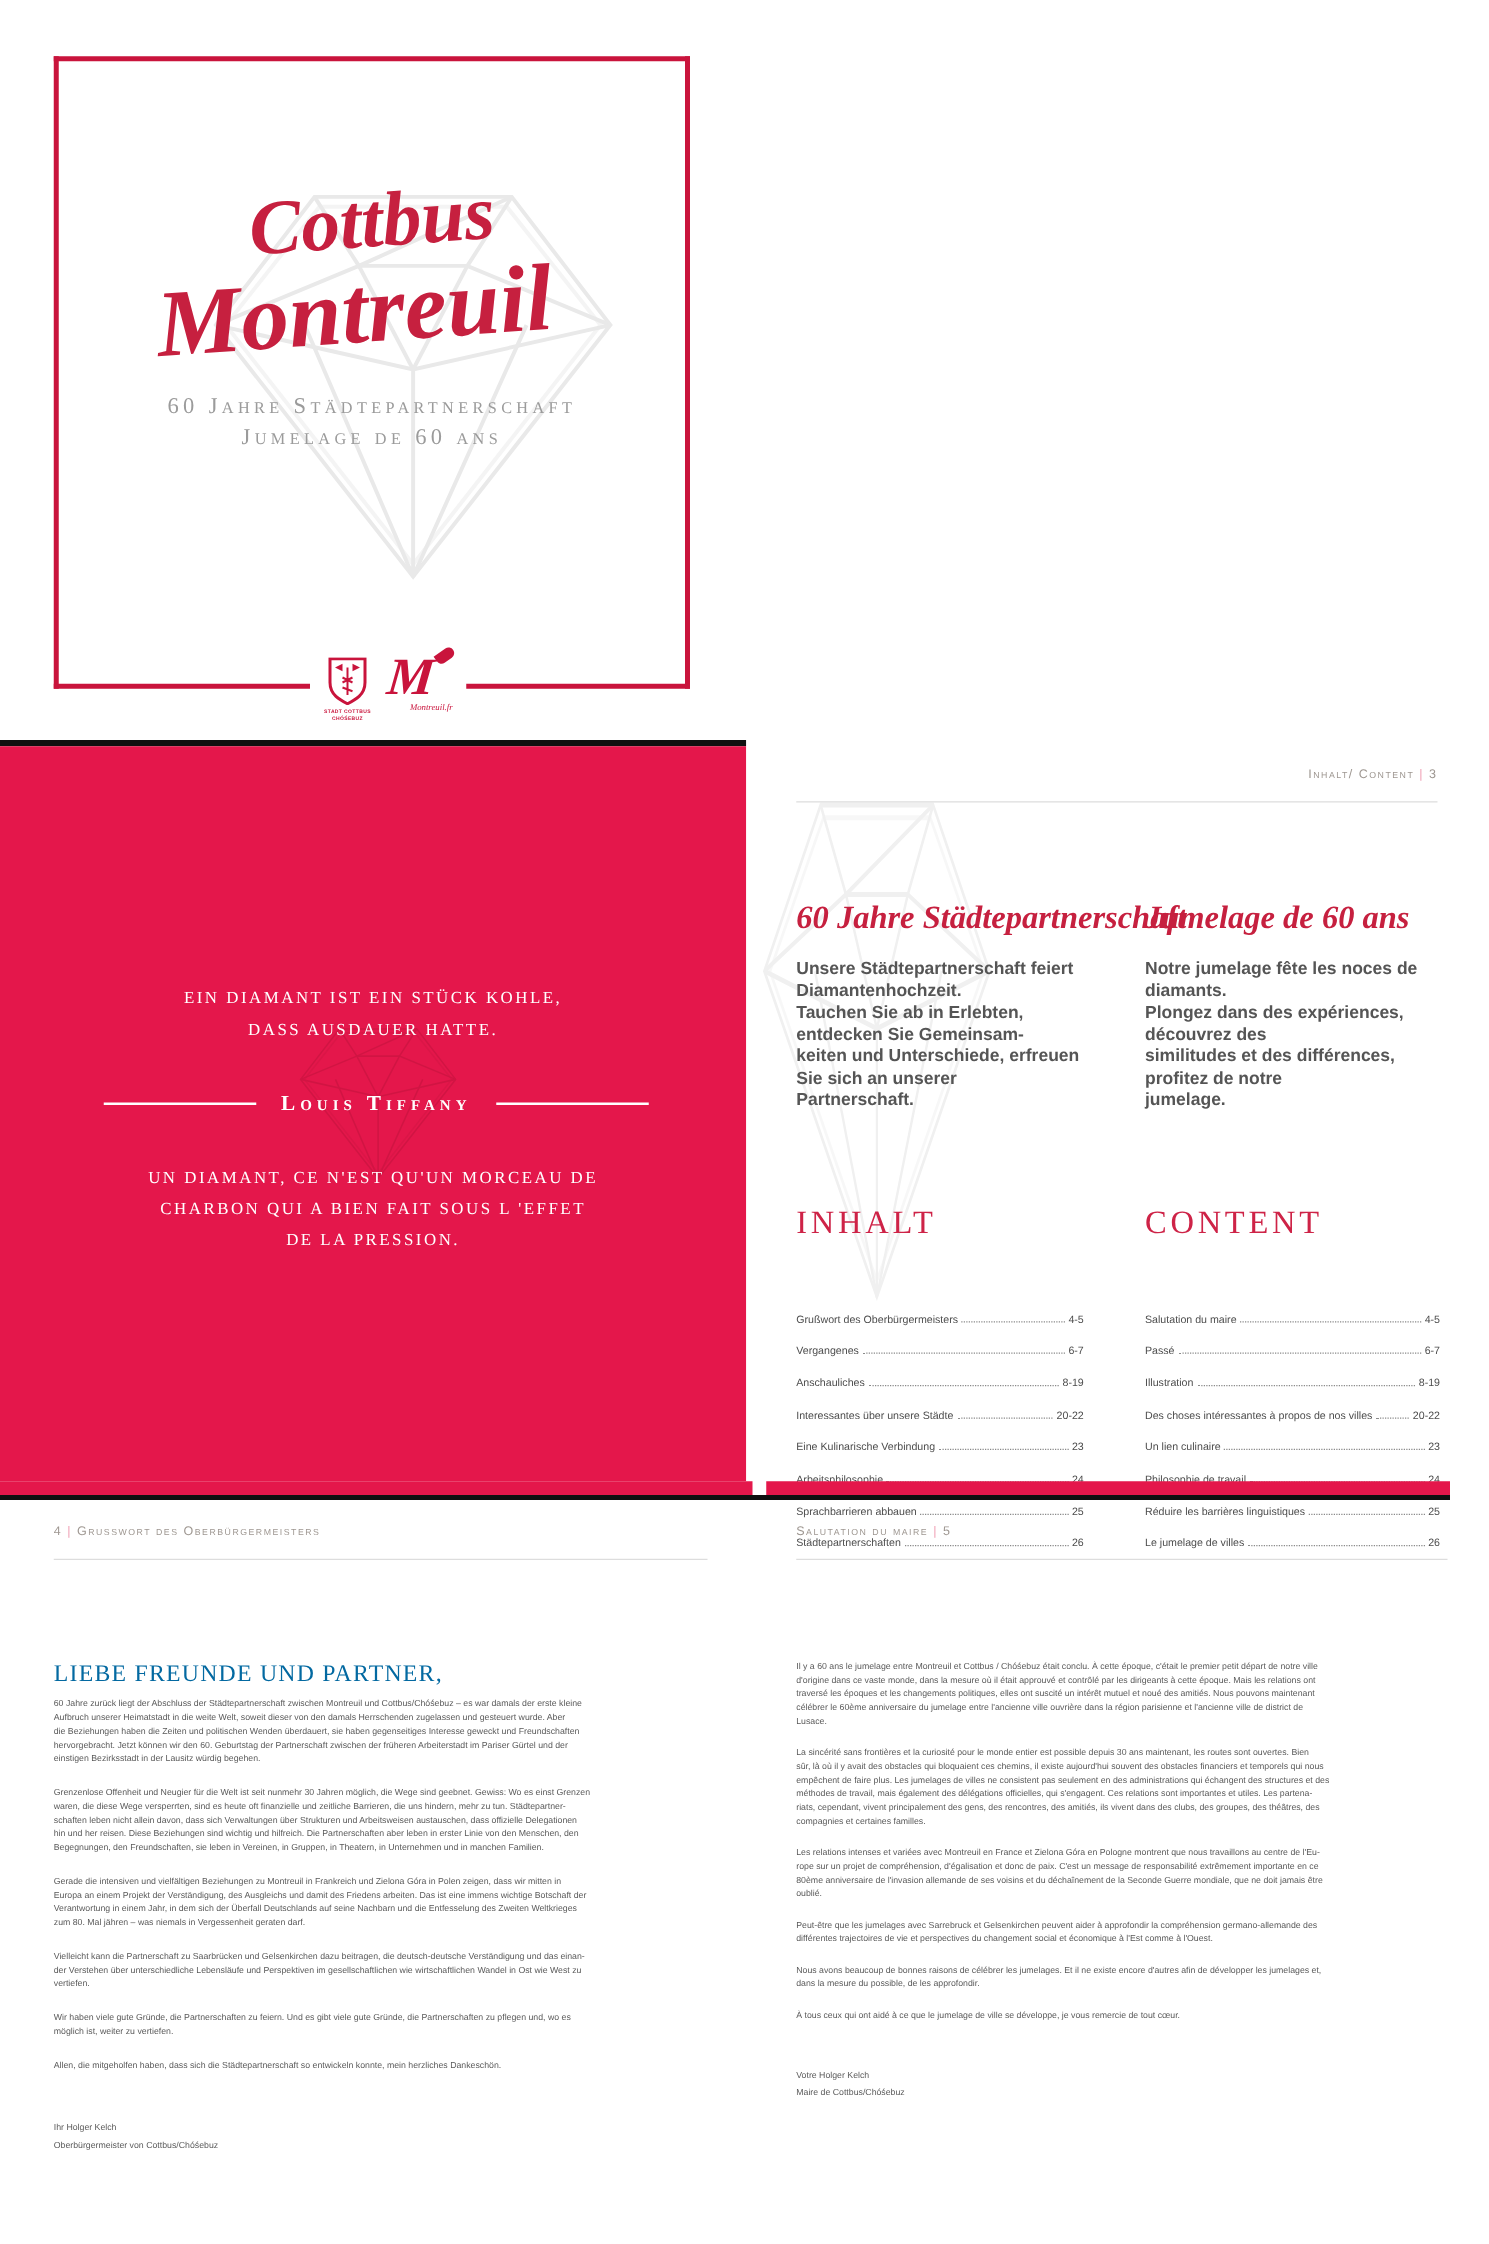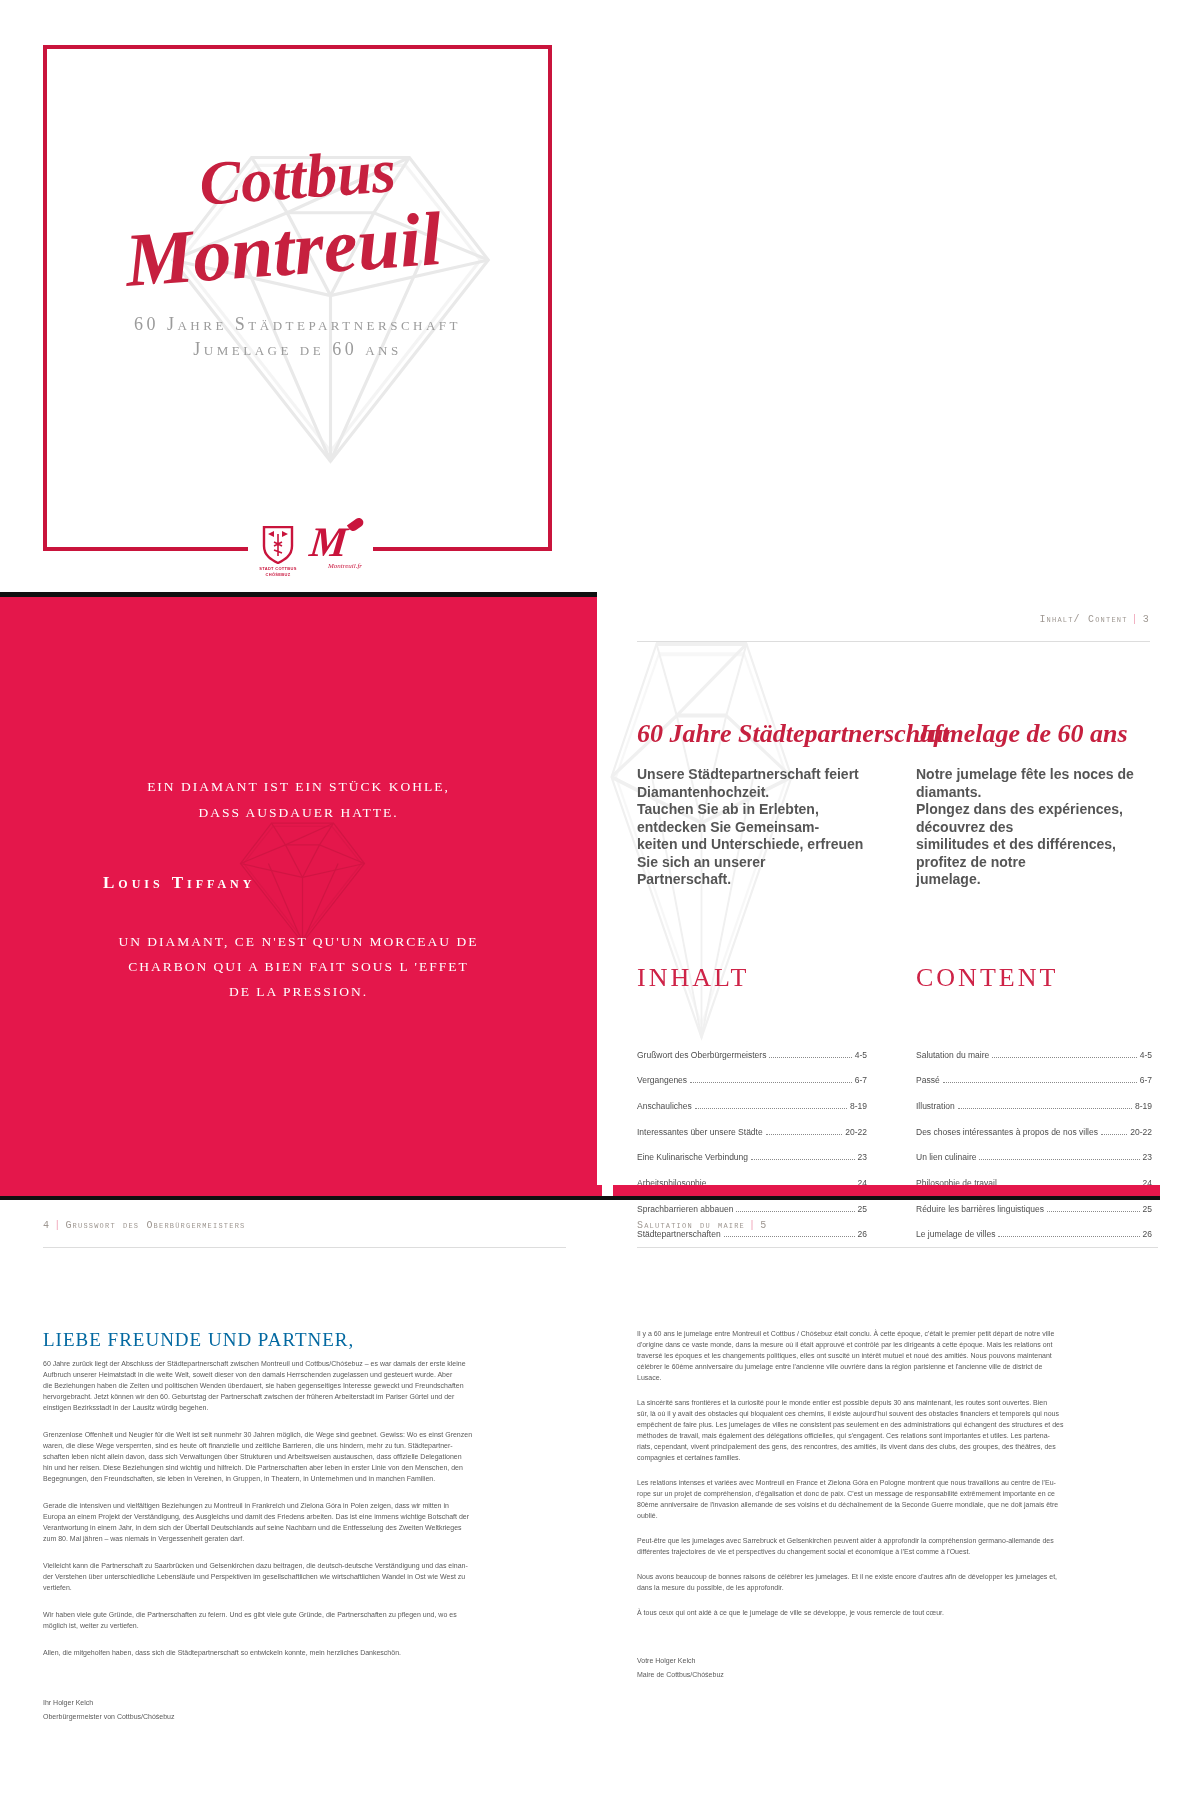--- a/index.html
+++ b/index.html
@@ -27,27 +27,27 @@
     border-radius:0 9px 9px 9px;transform:rotate(-35deg);}
   .m-caption{font-family:"Liberation Serif",serif;font-style:italic;color:#c9143c;
     font-size:7px;text-align:center;display:block;}
 
   
   .blackbar{background:#101010;}
   .redpage{background:#e4174b;}
   .quote{width:597px;text-align:center;color:#ffffff;
     font-family:"Liberation Serif",serif;font-size:13.5px;letter-spacing:2px;
     line-height:26px;white-space:pre-line;}
-  .divider-row{display:flex;align-items:flex-start;width:436px;flex-direction:column;}
+  .divider-row{display:flex;align-items:center;width:436px;}
   .divider-row .line{flex:1;height:2px;background:#ffffff;}
   .divider-row .who{margin:0 20px;color:#fff;font-family:"Liberation Serif",serif;
     font-variant:small-caps;font-weight:bold;font-size:17px;letter-spacing:4px;white-space:nowrap;}
 
   
-  .runhead{font-family:Liberation Mono, monospace;font-variant:small-caps;color:#9e9791;
+  .runhead{font-family:Liberation Sans, sans-serif;font-variant:small-caps;color:#9e9791;
     font-size:10px;letter-spacing:1.2px;}
   .runhead .pipe{color:#f0a3b7;padding:0 4px;}
   .rule{background:#dddddd;height:1px;}
   .script-red{font-family:"Liberation Serif",serif;font-style:italic;font-weight:bold;
     color:#c6203f;font-size:27px;line-height:36px;white-space:nowrap;}
   .intro{color:#555555;font-size:14px;line-height:17.5px;white-space:pre-line;margin-top:14px;font-weight:bold;}
   .toc-head{font-family:"Liberation Serif",serif;color:#ce2347;font-size:26px;
     letter-spacing:3px;line-height:30px;margin-top:74px;}
   .toc-list{margin-top:12px;}
   .toc-row{display:flex;align-items:baseline;height:25.7px;box-sizing:border-box;
@@ -118,21 +118,21 @@
       <span class="m-caption">Montreuil.fr</span>
     </div>
   </div>
 
   <div class="abs blackbar" style="left:0;top:592px;width:597px;height:5px;"></div>
 
   <div class="abs redpage" style="left:0;top:597px;width:597px;height:588px;">
     <svg class="abs" style="left:225px;top:212px;" width="155" height="140" viewBox="0 0 200 180">
       <use href="#diamond-sketch" class="wm2"></use>
     </svg>
-    <div class="abs quote" style="left:0;top:177px;">EIN DIAMANT IST EIN STÜCK KOHLE,
+    <div class="abs quote" style="left:0;top:188px;">EIN DIAMANT IST EIN STÜCK KOHLE,
 DASS AUSDAUER HATTE.</div>
     <div class="abs divider-row" style="left:83px;top:276px;">
       <div class="line"></div>
       <div class="who">Louis Tiffany</div>
       <div class="line"></div>
     </div>
     <div class="abs quote" style="left:0;top:332px;line-height:25px;">UN DIAMANT, CE N'EST QU'UN MORCEAU DE
 CHARBON QUI A BIEN FAIT SOUS L 'EFFET
 DE LA PRESSION.</div>
   </div>

